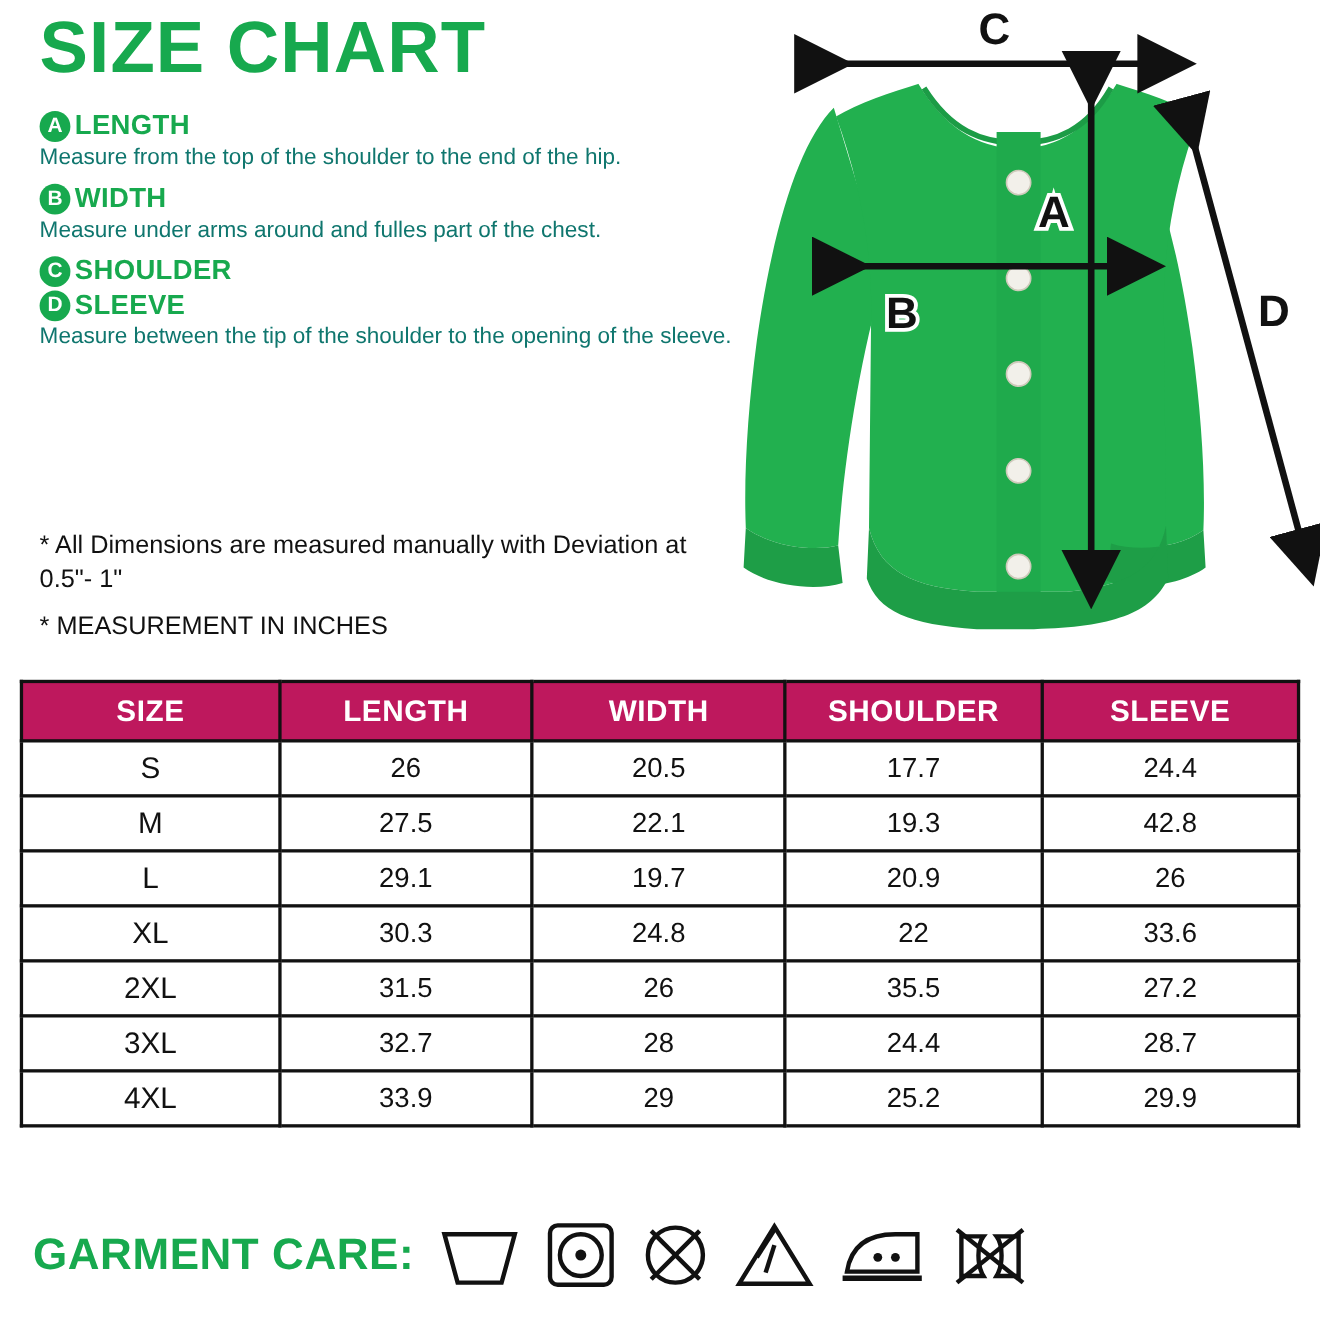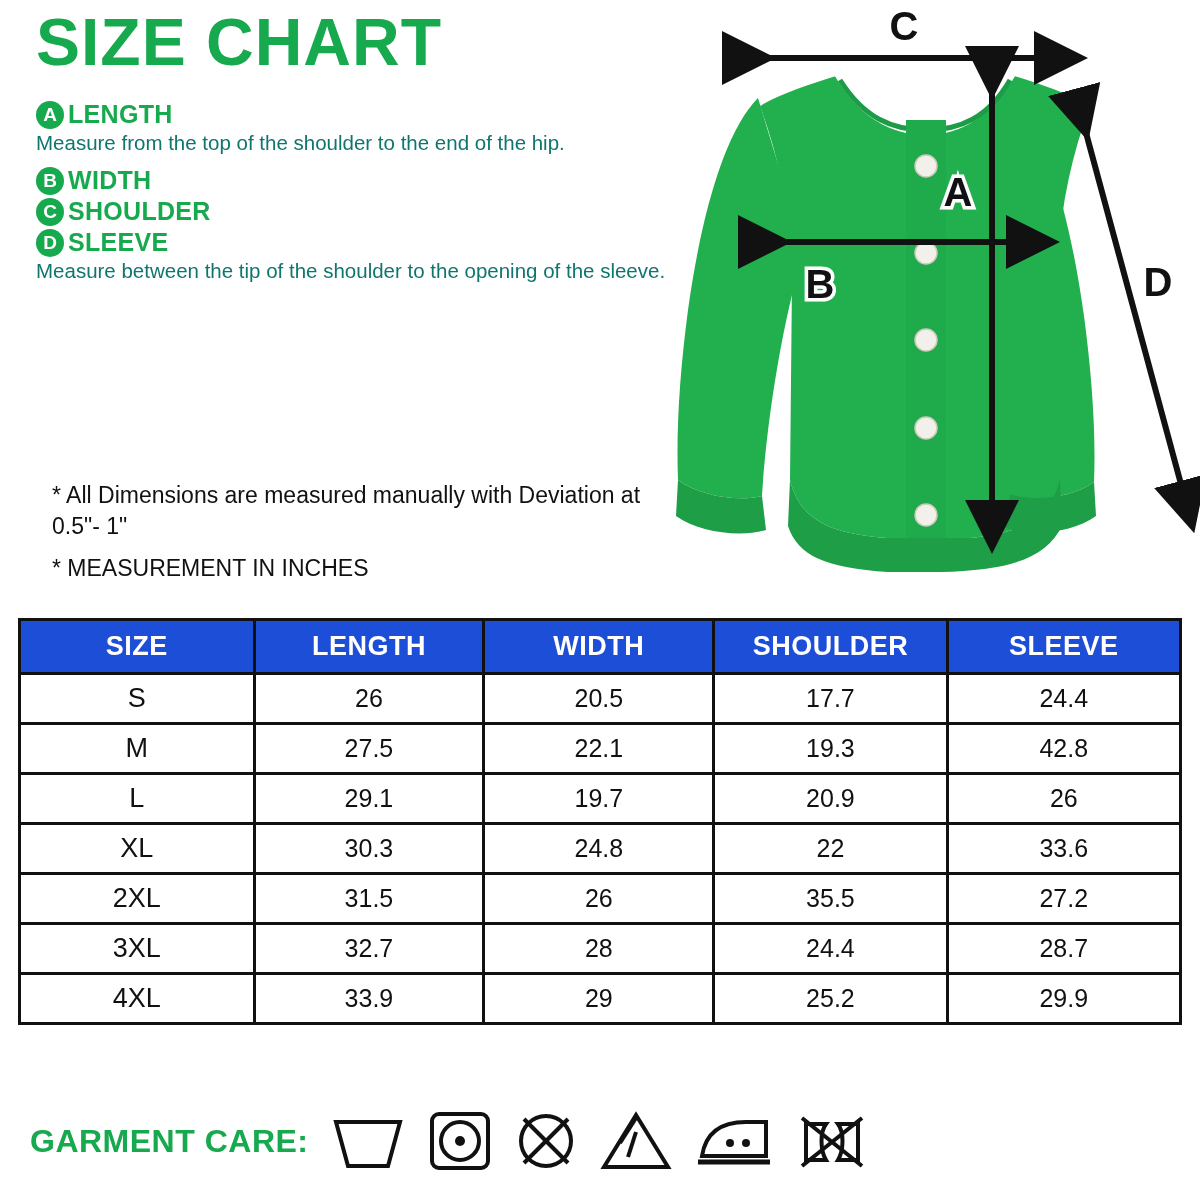--- a/index.html
+++ b/index.html
@@ -58,21 +58,21 @@
   }
   .legend-desc {
     font-size: 20.5px;
     color: #0f766e;
     line-height: 1.28;
     margin: 0 0 10px 0;
   }
 
   .notes {
     position: absolute;
-    left: 52px; top: 480px;
+    left: 36px; top: 480px;
     width: 620px;
   }
   .note {
     font-size: 23px;
     line-height: 1.33;
     color: #111111;
     margin-bottom: 12px;
   }
 
   
@@ -88,21 +88,21 @@
     position: absolute;
     left: 18px; top: 618px;
     width: 1164px;
   }
   table {
     border-collapse: collapse;
     width: 100%;
     table-layout: fixed;
   }
   thead th {
-    background: #1d4ed8;
+    background: #be185d;
     color: #ffffff;
     font-size: 27px;
     font-weight: 700;
     letter-spacing: .5px;
     padding: 10px 4px;
     border: 3px solid #111111;
     text-align: center;
   }
   tbody td {
     border: 3px solid #111111;
@@ -122,21 +122,21 @@
 
   
   .care {
     position: absolute;
     left: 30px; top: 1110px;
     display: flex;
     align-items: center;
     gap: 22px;
   }
   .care-label {
-    font-size: 32px;
+    font-size: 40px;
     font-weight: 700;
     color: #17a94e;
     letter-spacing: .5px;
     white-space: nowrap;
   }
   .care-icons { display: flex; align-items: center; gap: 22px; }
   .care-icons svg { display: block; }
 </style>
 </head>
 <body>
@@ -153,20 +153,21 @@
         <span class="legend-title">LENGTH</span>
       </div>
       <p class="legend-desc">Measure from the top of the shoulder to the end of the hip.</p>
     </div>
 
     <div class="legend-item">
       <div class="legend-head">
         <span class="badge">B</span>
         <span class="legend-title">WIDTH</span>
       </div>
+      <p class="legend-desc">Measure under arms around and fulles part of the chest.</p>
     </div>
 
     <div class="legend-item">
       <div class="legend-head">
         <span class="badge">C</span>
         <span class="legend-title">SHOULDER</span>
       </div>
     </div>
 
     <div class="legend-item">

